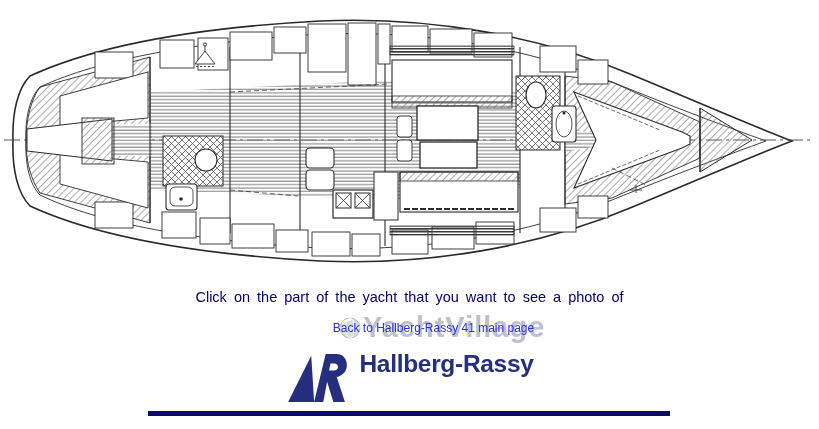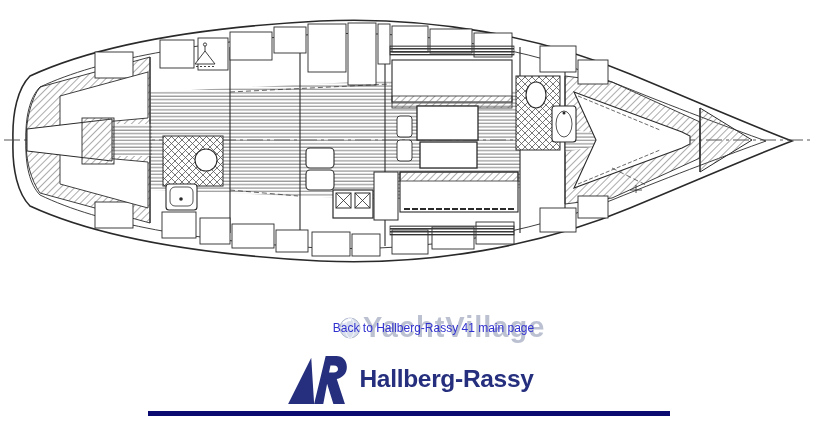--- a/index.html
+++ b/index.html
@@ -19,21 +19,21 @@
     position:absolute;left:291px;top:7px;display:flex;align-items:center;gap:2px;
     font-size:29px;font-weight:bold;letter-spacing:1px;color:#bcc1d2;z-index:0;
     user-select:none;
   }
   .back-link{
     position:absolute;top:17px;left:0;right:0;text-align:center;z-index:1;
     font-size:12px;color:#3030cf;text-decoration:none;cursor:pointer;
   }
   .logo{
     position:absolute;top:352px;left:0;right:0;height:56px;
-    display:flex;justify-content:center;align-items:center;gap:10px;cursor:pointer;
+    display:flex;justify-content:center;align-items:flex-start;gap:10px;cursor:pointer;
   }
   .logo-text{
     font-size:24.5px;font-weight:bold;color:#252f7d;letter-spacing:-0.3px;
     line-height:1;padding-bottom:2px;
   }
   .rule{position:absolute;top:411px;left:148px;width:522px;height:5px;background:#0a0a70;}
 </style>
 </head>
 <body>
 
@@ -212,20 +212,21 @@
         <rect class="hotspot" x="26" y="56" width="124" height="168"></rect>
         <rect class="hotspot" x="160" y="130" width="65" height="82"></rect>
         <rect class="hotspot" x="300" y="145" width="100" height="78"></rect>
         <rect class="hotspot" x="388" y="55" width="130" height="162"></rect>
         <rect class="hotspot" x="512" y="72" width="52" height="82"></rect>
         <rect class="hotspot" x="563" y="74" width="190" height="132"></rect>
       </g>
     </svg>
   </div>
 
+  <div class="instruction">Click on the part of the yacht that you want to see a photo of</div>
 
   <div class="linkrow">
     <div class="watermark">
       <svg width="22" height="22" viewBox="0 0 22 22">
         <circle cx="11" cy="11" r="10" fill="#d7ddeb" stroke="#aeb6cc" stroke-width="1"></circle>
         <ellipse cx="11" cy="11" rx="4.5" ry="10" fill="none" stroke="#eef1f8" stroke-width="1.2"></ellipse>
         <line x1="1" y1="11" x2="21" y2="11" stroke="#eef1f8" stroke-width="1.2"></line>
         <path d="M 4 6 A 9 9 0 0 1 12 3" fill="none" stroke="#fff" stroke-width="2"></path>
       </svg>
       <span>YachtVillage</span>

